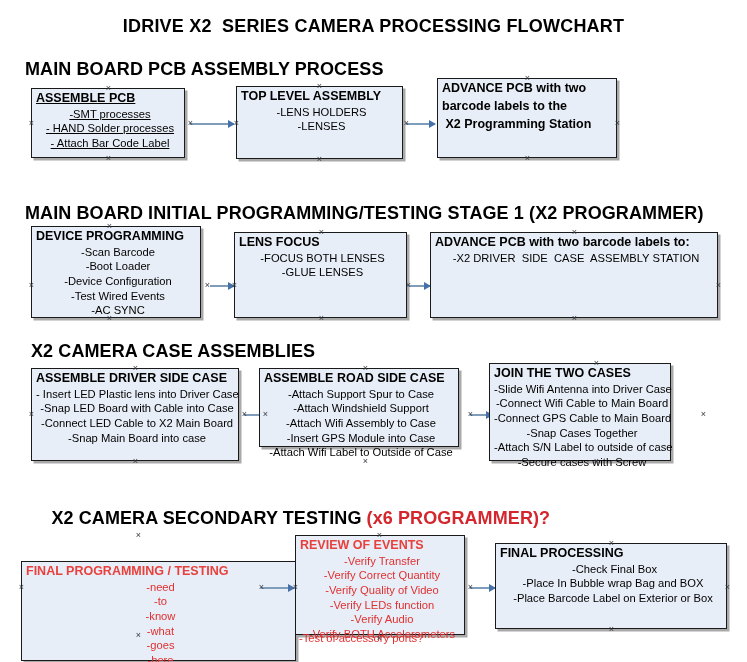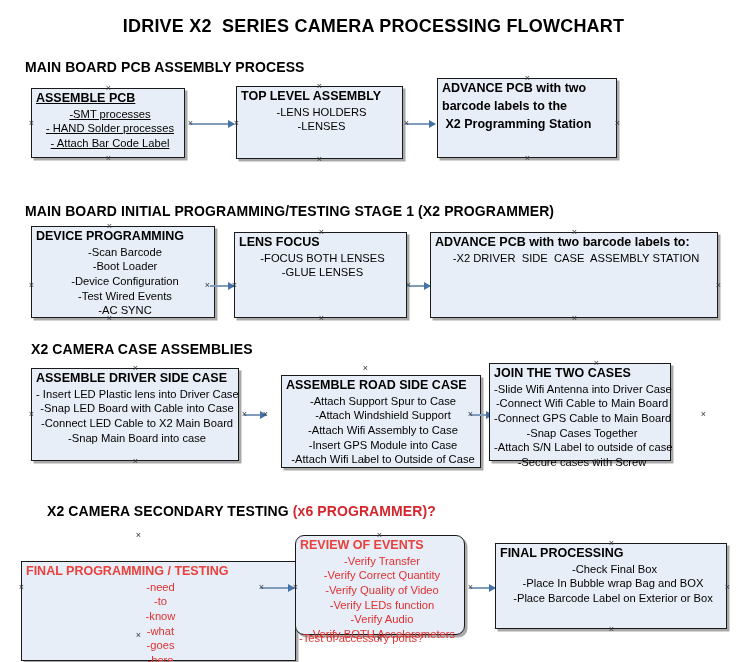--- a/index.html
+++ b/index.html
@@ -28,21 +28,21 @@
     left: 0; top: 16px;
     width: 747px;
     text-align: center;
     font-size: 18px;
     font-weight: bold;
     letter-spacing: 0.2px;
     white-space: pre;
   }
   .section-title {
     position: absolute;
-    font-size: 14px;
+    font-size: 18px;
     font-weight: bold;
     white-space: pre;
     letter-spacing: 0.1px;
   }
   .section-title .accent {
     color: #d4262c;
   }
 
   
   .node {
@@ -151,21 +151,21 @@
     <div class="title">ADVANCE PCB with two</div>
     <div class="title">barcode labels to the</div>
     <div class="title"> X2 Programming Station</div>
   </div>
   <div class="handle" style="left:613px; top:119px;"></div>
   <div class="handle" style="left:523px; top:74px;"></div>
   <div class="handle" style="left:523px; top:154px;"></div>
 
   <div class="section-title" style="left:25px; top:203px;">MAIN BOARD INITIAL PROGRAMMING/TESTING STAGE 1 (X2 PROGRAMMER)</div>
 
-  <div class="node" style="left:31px; top:226px; width:184px; height:92px;">
+  <div class="node" style="left:31px; top:226px; width:170px; height:92px;">
     <div class="title">DEVICE PROGRAMMING</div>
     <div class="line">-Scan Barcode</div>
     <div class="line">-Boot Loader</div>
     <div class="line">-Device Configuration</div>
     <div class="line">-Test Wired Events</div>
     <div class="line">-AC SYNC</div>
   </div>
   <div class="handle" style="left:27px; top:281px;"></div>
   <div class="handle" style="left:105px; top:222px;"></div>
   <div class="handle" style="left:105px; top:314px;"></div>
@@ -208,21 +208,21 @@
   </div>
   <div class="handle" style="left:27px; top:410px;"></div>
   <div class="handle" style="left:131px; top:364px;"></div>
   <div class="handle" style="left:131px; top:457px;"></div>
 
   <div class="conn" style="left:244px; top:414px; width:22px;">
     <span class="head"></span>
   </div>
   <div class="handle" style="left:240px; top:410px;"></div>
 
-  <div class="node" style="left:281px; top:368px; width:200px; height:93px;margin-top:7px;">
+  <div class="node" style="left:259px; top:368px; width:200px; height:79px;">
     <div class="title">ASSEMBLE ROAD SIDE CASE</div>
     <div class="line">-Attach Support Spur to Case</div>
     <div class="line">-Attach Windshield Support</div>
     <div class="line">-Attach Wifi Assembly to Case</div>
     <div class="line">-Insert GPS Module into Case</div>
     <div class="line">-Attach Wifi Label to Outside of Case</div>
   </div>
   <div class="handle" style="left:261px; top:410px;"></div>
   <div class="handle" style="left:361px; top:364px;"></div>
   <div class="handle" style="left:361px; top:457px;"></div>
@@ -260,21 +260,21 @@
   </div>
   <div class="handle" style="left:17px; top:583px;"></div>
   <div class="handle" style="left:134px; top:531px;"></div>
   <div class="handle" style="left:134px; top:631px;"></div>
 
   <div class="conn" style="left:261px; top:587px; width:33px;">
     <span class="head"></span>
   </div>
   <div class="handle" style="left:257px; top:583px;"></div>
 
-  <div class="node red" style="left:295px; top:535px; width:170px; height:100px;border-radius:9px;">
+  <div class="node red" style="left:295px; top:535px; width:170px; height:100px;">
     <div class="title">REVIEW OF EVENTS</div>
     <div class="line">-Verify Transfer</div>
     <div class="line">-Verify Correct Quantity</div>
     <div class="line">-Verify Quality of Video</div>
     <div class="line">-Verify LEDs function</div>
     <div class="line">-Verify Audio</div>
     <div class="line">-Verify BOTH Accelerometers</div>
   </div>
   <div class="overflow-line" style="left:299px; top:631px;">-Test of accessory ports?</div>
   <div class="handle" style="left:291px; top:583px;"></div>

